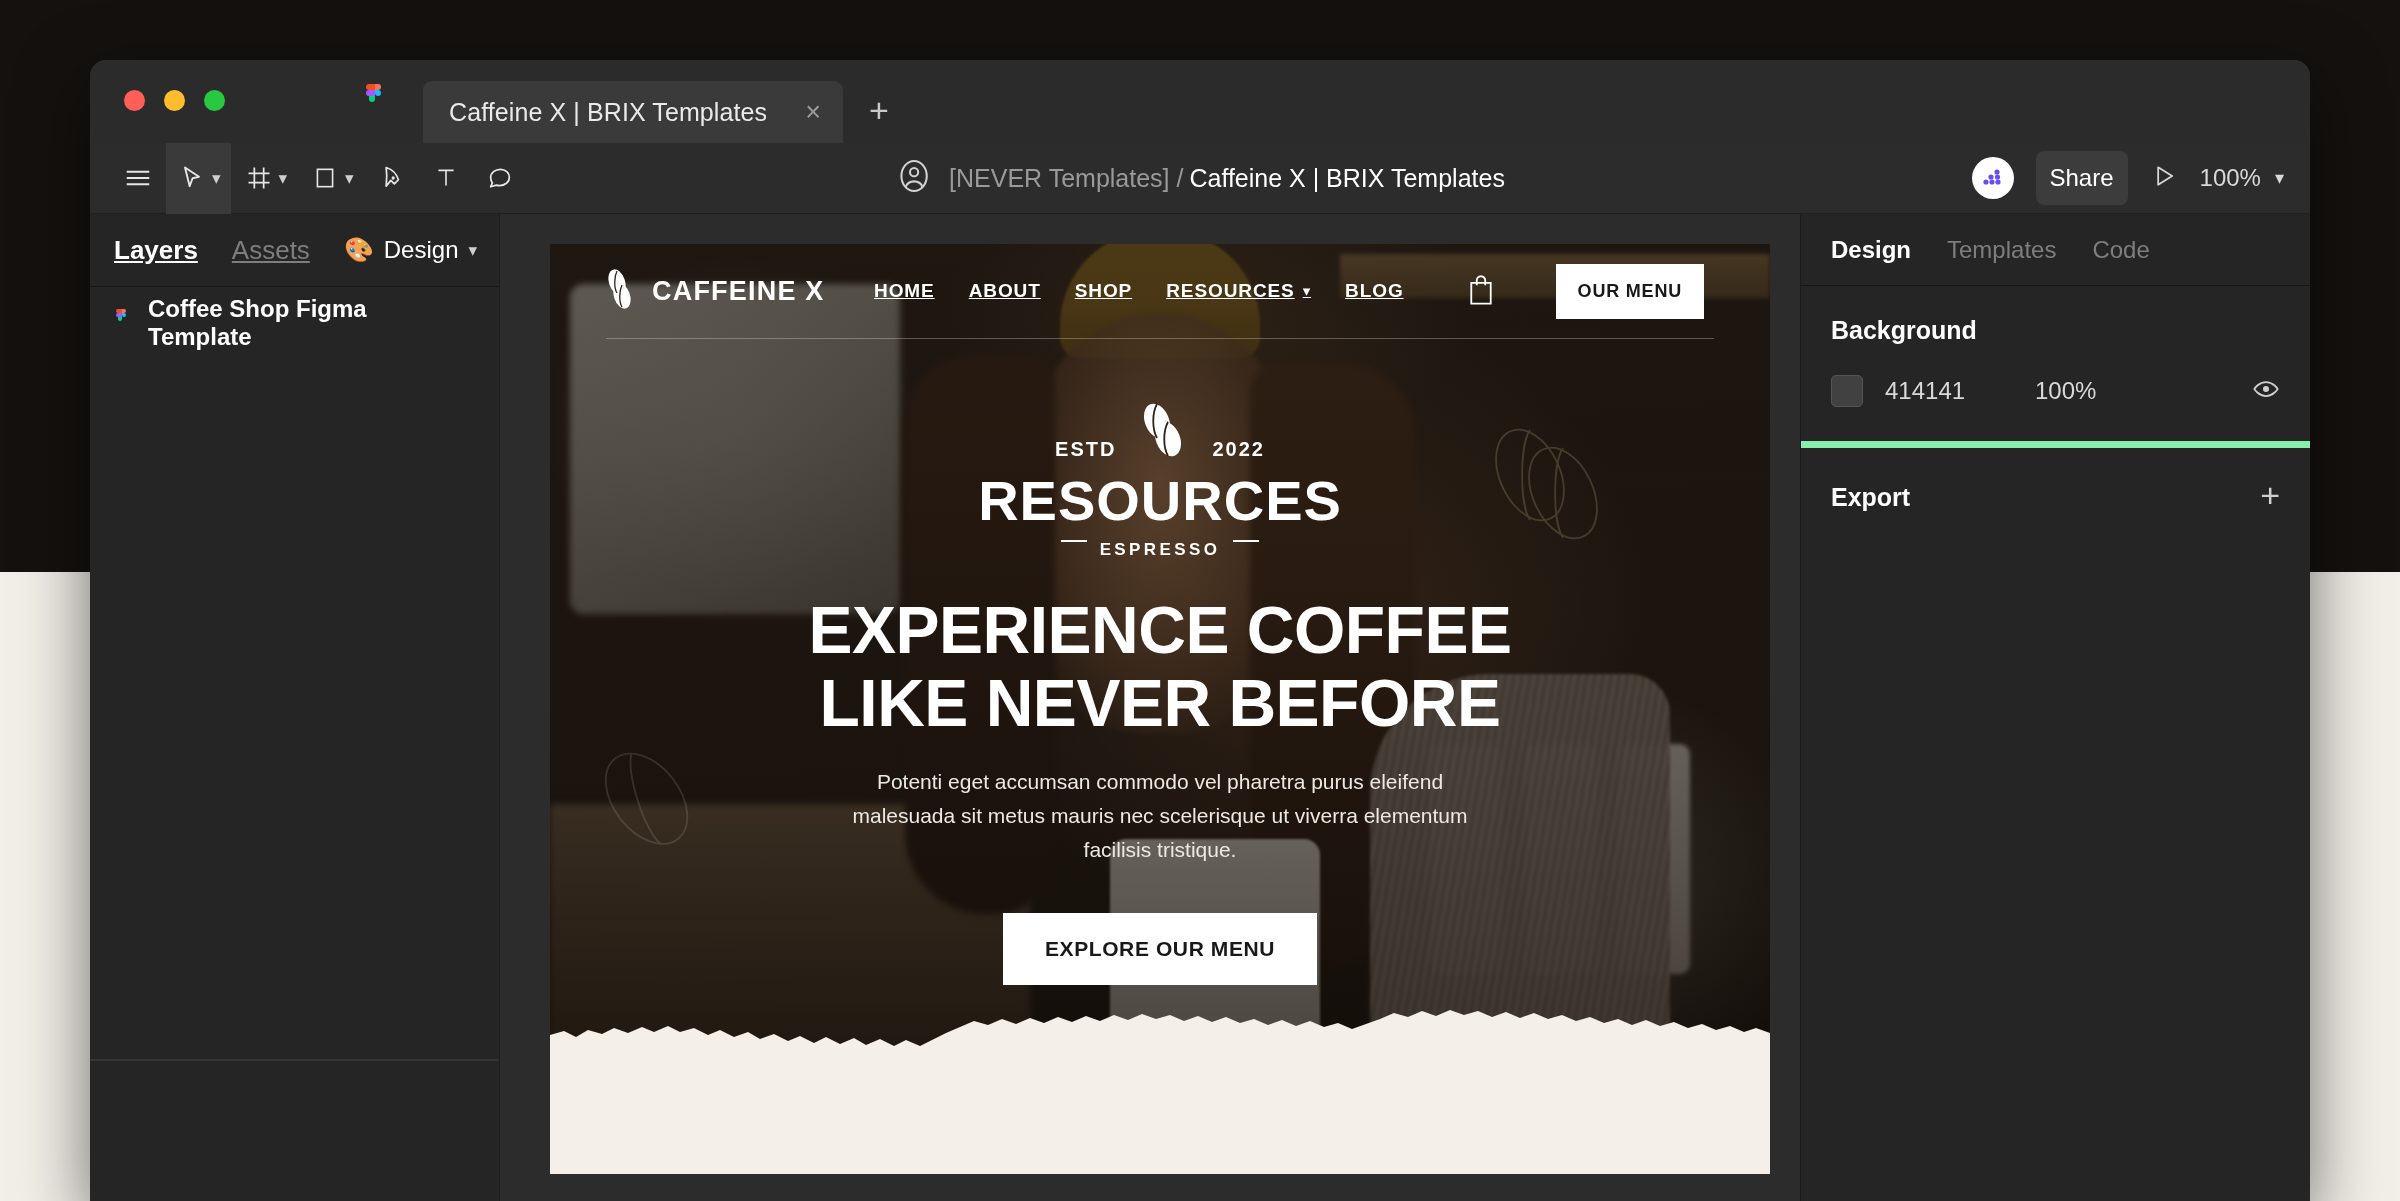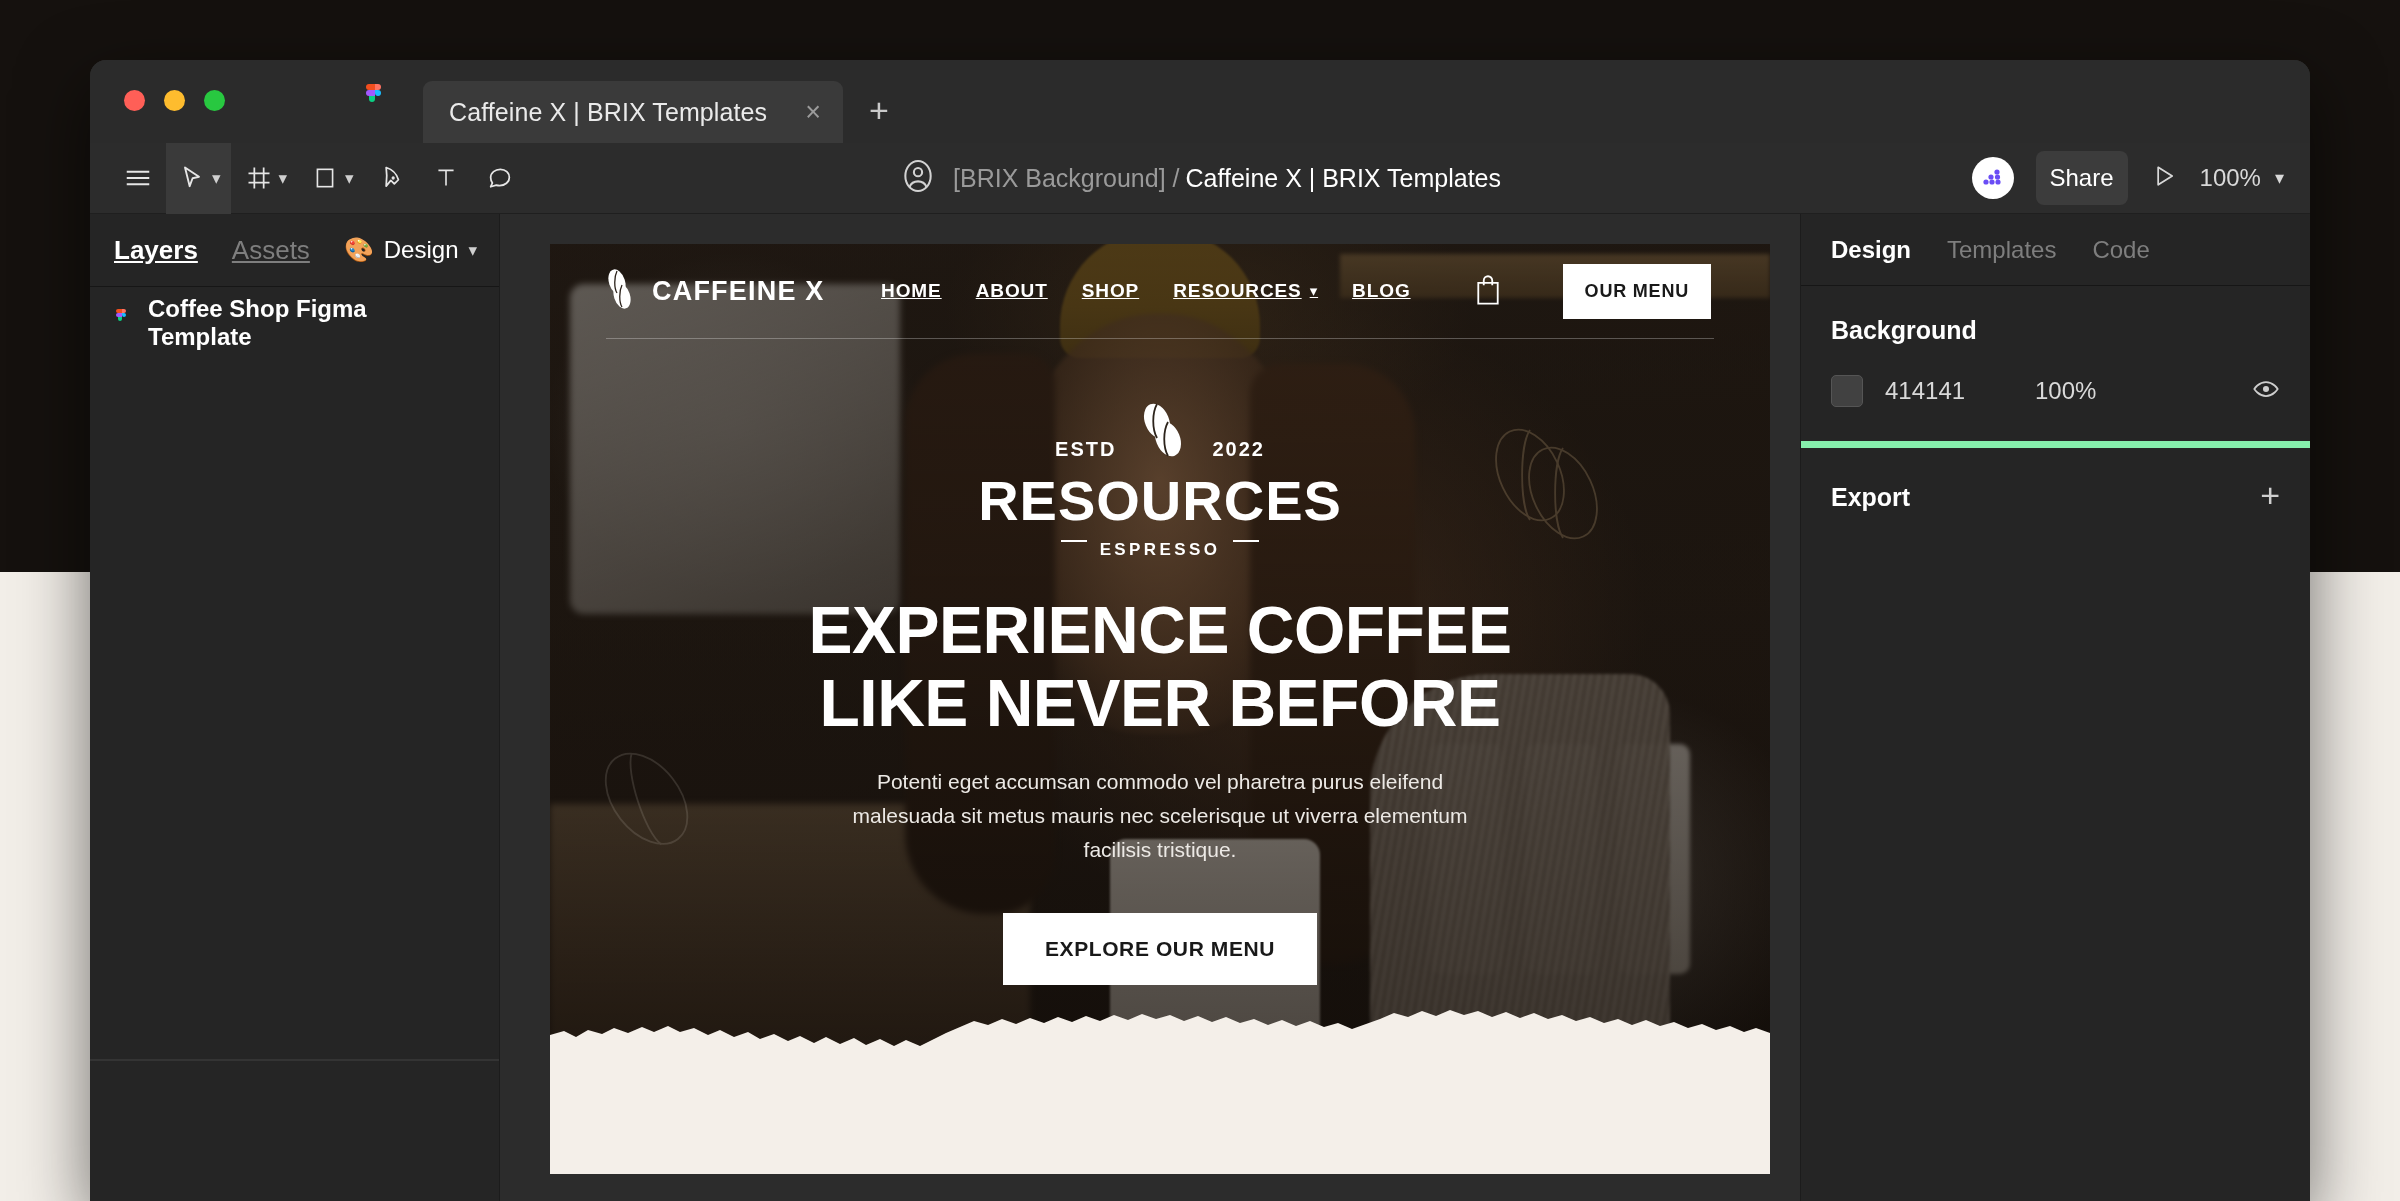--- a/index.html
+++ b/index.html
@@ -182,21 +182,21 @@
     position:absolute; right:150px; top:165px; width:150px; height:140px;
     opacity:.22;
   }
   .hero .watermark2{
     position:absolute; left:20px; top:480px; width:150px; height:140px;
     opacity:.16; transform:rotate(-18deg);
   }
 
   
   .site-nav{
-    position:absolute; left:0; right:3px; top:0; height:94px;
+    position:absolute; left:0; right:10px; top:0; height:94px;
     display:flex; align-items:center; padding:0 56px; z-index:5;
   }
   .brand{ display:flex; align-items:center; gap:16px; }
   .brand-name{ color:#ffffff; font-size:27px; font-weight:bold; letter-spacing:1.2px; }
   .nav-links{ margin-left:auto; display:flex; align-items:center; gap:34px; }
   .nav-link{
     color:#ffffff; font-size:19px; font-weight:bold; letter-spacing:.9px; cursor:pointer;
     display:flex; align-items:center; gap:8px;text-decoration:underline;
   }
   .nav-chev{ font-size:15px; font-weight:normal; }
@@ -345,21 +345,21 @@
     </div>
 
     <div class="tb-center">
       <span>
         <svg width="38" height="38" viewBox="0 0 24 24" fill="none" stroke="#d2d2d2" stroke-width="1.3">
           <ellipse cx="12" cy="12" rx="8" ry="9.5"></ellipse>
           <circle cx="12" cy="9.6" r="2.6"></circle>
           <path d="M6.6 19c1-2.4 3-3.6 5.4-3.6s4.4 1.2 5.4 3.6"></path>
         </svg>
       </span>
-      <span class="crumb-dim">[BRIX Background] /</span>
+      <span class="crumb-dim">[NEVER Templates] /</span>
       <span class="crumb-bright" style="margin-left:-10px">Caffeine X | BRIX Templates</span>
     </div>
 
     <div class="tb-right">
       <div class="avatar">
         <svg width="26" height="26" viewBox="0 0 26 26">
           <circle cx="17" cy="7" r="2.6" fill="#6a4df5"></circle>
           <circle cx="11" cy="12" r="2.6" fill="#6a4df5"></circle>
           <circle cx="17.5" cy="12" r="2.6" fill="#6a4df5"></circle>
           <circle cx="6" cy="17" r="2.6" fill="#6a4df5"></circle>

